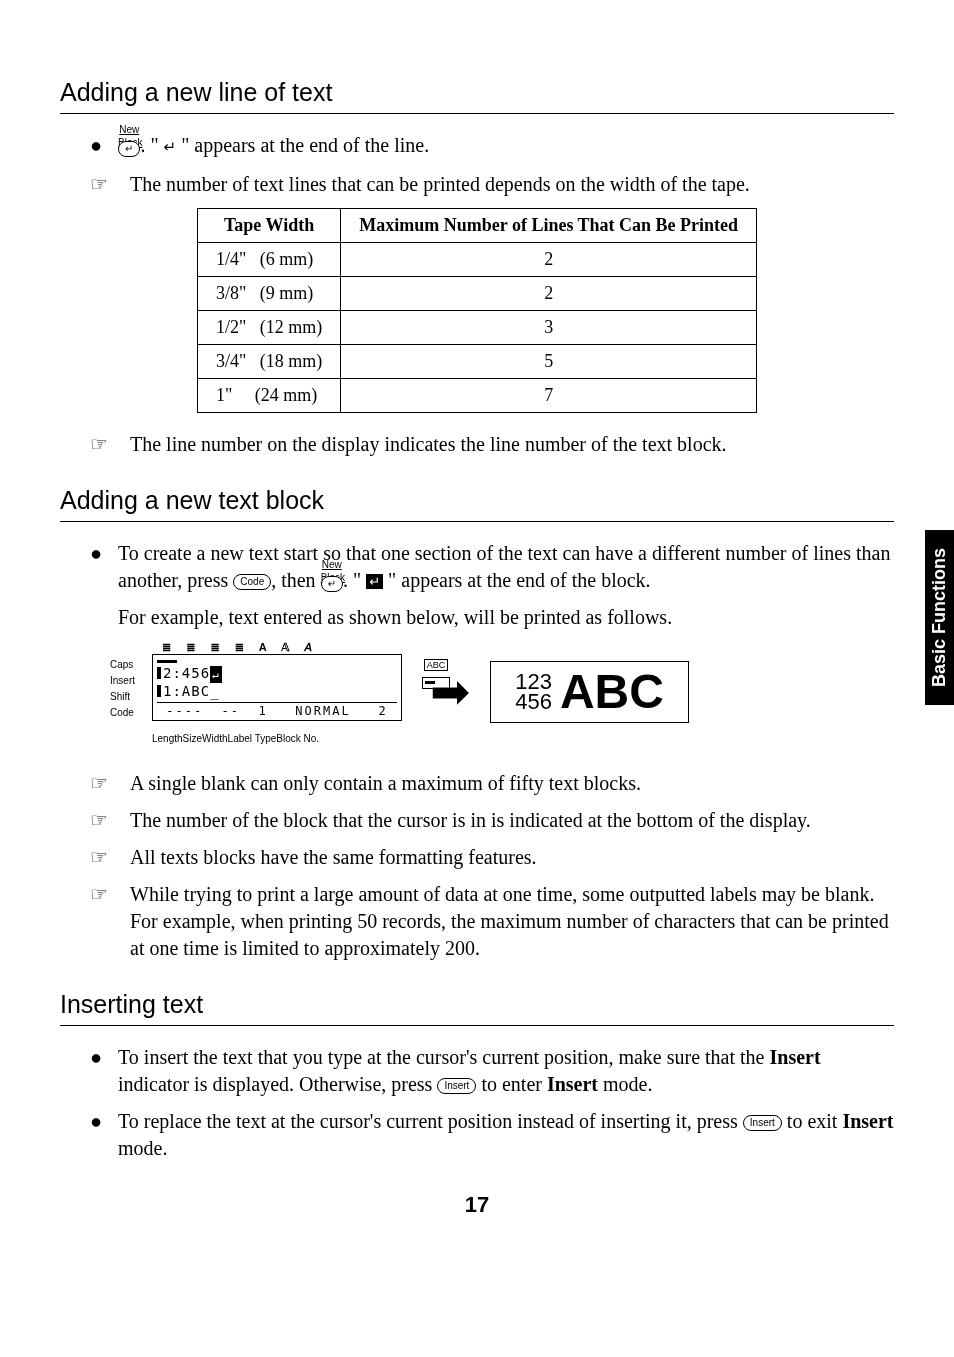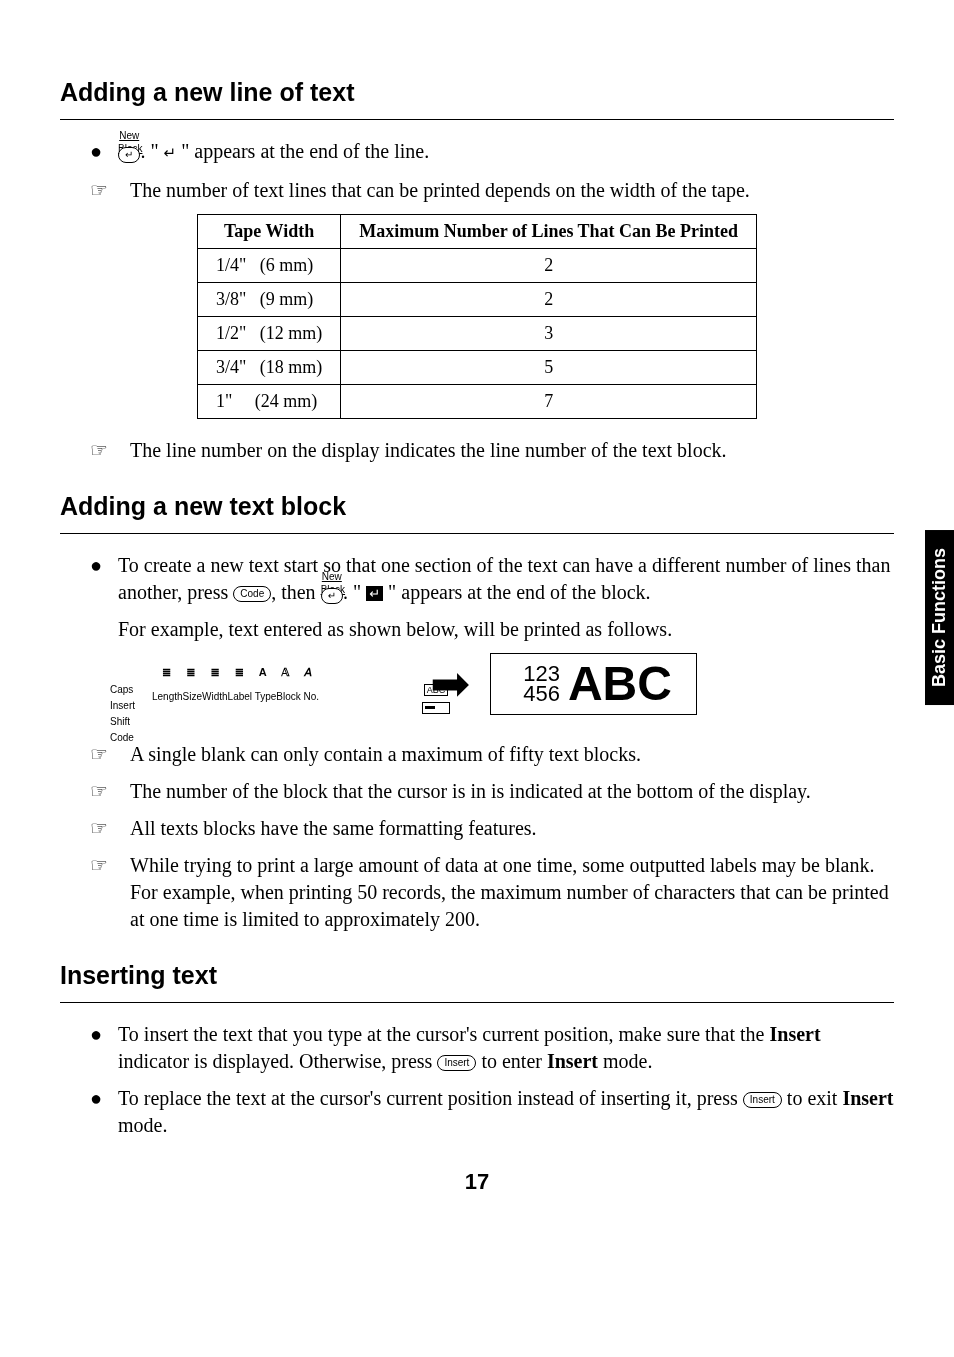--- a/index.html
+++ b/index.html
@@ -7,24 +7,24 @@
     font-size: 20px;
     margin: 0;
     padding: 50px 60px;
     width: 954px;
     box-sizing: border-box;
     color: #000;
     position: relative;
   }
   .section-title {
     font-family: Arial, Helvetica, sans-serif;
-    font-weight: bold;
+    font-weight: normal;
     font-size: 25px;
     border-bottom: 1.5px solid #000;
-    padding-bottom: 12px;
+    padding-bottom: 6px;
     margin-bottom: 18px;
     margin-top: 28px;
   }
   .bullet-block, .note-block {
     display: flex;
     margin: 10px 0 10px 30px;
     line-height: 1.35;
   }
   .bullet-block .mk {
     flex: 0 0 28px;
@@ -150,21 +150,21 @@
   }
   .lcd .abcbox { border:1px solid #000; padding:0 2px; font-size:9px; display:inline-block;}
   .lcd .tapebox { border:1px solid #000; width:26px; height:10px; display:inline-block; position:relative; margin-top:6px;}
   .lcd .tapebox::before { content:""; position:absolute; left:2px; top:3px; width:10px; height:3px; background:#000;}
   .arrow {
     font-size: 48px;
     line-height: 1;
   }
   .printed {
     border: 1.5px solid #000;
-    padding: 6px 24px 6px 32px;
+    padding: 6px 24px 6px 24px;
     display: flex;
     align-items: center;
     gap: 8px;
   }
   .printed .col1 {
     font-family: Arial, sans-serif;
     font-size: 22px;
     line-height: 20px;
     text-align:left;
   }
@@ -272,20 +272,26 @@
 
 <div class="example-row">
   <div class="lcd">
     <div class="sidelabels">
       <div>Caps</div>
       <div>Insert</div>
       <div>Shift</div>
       <div>Code</div>
     </div>
     <div class="toprow">≣ ≣ ≣ ≣   A 𝔸 𝘈</div>
+    <div class="body">
+      <div style="height:3px;border-bottom:3px solid #000;width:20px;margin-bottom:2px"></div>
+      <div class="screenline"><span class="bar"></span><span>2:456</span><span class="ret-inv">↵</span></div>
+      <div class="screenline"><span class="bar"></span><span>1:ABC_</span></div>
+      <div class="statusline"> ----  --  1   NORMAL   2</div>
+    </div>
     <div class="bottomlabels">
       <span>Length</span>
       <span>Size</span>
       <span>Width</span>
       <span>Label Type</span>
       <span>Block No.</span>
     </div>
     <div class="rightcol">
       <span class="abcbox">ABC</span><br>
       <span class="tapebox"></span>

